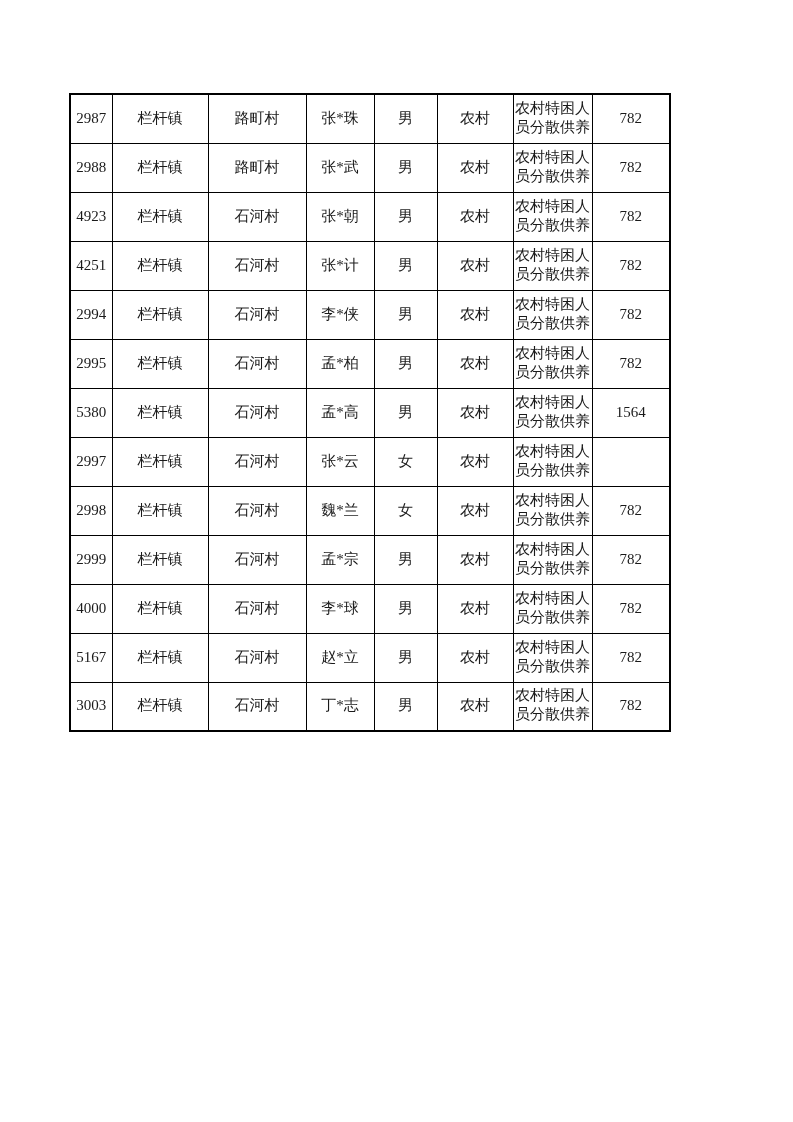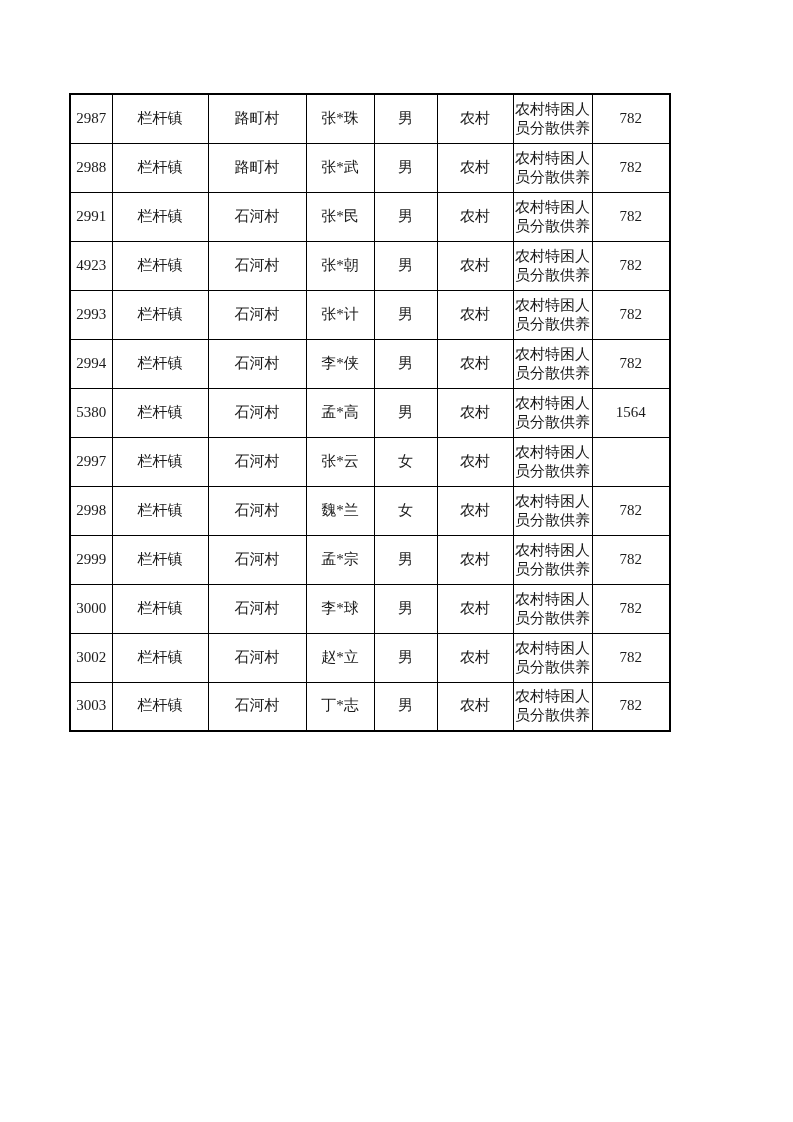--- a/index.html
+++ b/index.html
@@ -34,20 +34,21 @@
     line-height: 1.32;
     color: var(--ink, #1a1a1a);
     padding: 0 1px;
     overflow: hidden;
     word-break: break-all;
   }
   table.grid td.cat {
     padding: 0;
     line-height: 19px;
     font-size: 15px;
+    font-family: Liberation Mono, monospace;
   }
   col.c-serial   { width: 42px; }
   col.c-town     { width: 96px; }
   col.c-village  { width: 98px; }
   col.c-name     { width: 68px; }
   col.c-gender   { width: 63px; }
   col.c-area     { width: 76px; }
   col.c-category { width: 79px; }
   col.c-amount   { width: 78px; }
 </style>
@@ -81,54 +82,54 @@
     <td>2988</td>
     <td>栏杆镇</td>
     <td>路町村</td>
     <td>张*武</td>
     <td>男</td>
     <td>农村</td>
     <td class="cat">农村特困人员分散供养</td>
     <td>782</td>
   </tr>
         <tr>
-    <td>2991</td>
-    <td>栏杆镇</td>
-    <td>石河村</td>
-    <td>张*民</td>
-    <td>男</td>
-    <td>农村</td>
-    <td class="cat">农村特困人员分散供养</td>
-    <td>782</td>
-  </tr>
-        <tr>
     <td>4923</td>
     <td>栏杆镇</td>
     <td>石河村</td>
     <td>张*朝</td>
     <td>男</td>
     <td>农村</td>
     <td class="cat">农村特困人员分散供养</td>
     <td>782</td>
   </tr>
         <tr>
-    <td>2993</td>
+    <td>4251</td>
     <td>栏杆镇</td>
     <td>石河村</td>
     <td>张*计</td>
     <td>男</td>
     <td>农村</td>
     <td class="cat">农村特困人员分散供养</td>
     <td>782</td>
   </tr>
         <tr>
     <td>2994</td>
     <td>栏杆镇</td>
     <td>石河村</td>
     <td>李*侠</td>
+    <td>男</td>
+    <td>农村</td>
+    <td class="cat">农村特困人员分散供养</td>
+    <td>782</td>
+  </tr>
+        <tr>
+    <td>2995</td>
+    <td>栏杆镇</td>
+    <td>石河村</td>
+    <td>孟*柏</td>
     <td>男</td>
     <td>农村</td>
     <td class="cat">农村特困人员分散供养</td>
     <td>782</td>
   </tr>
         <tr>
     <td>5380</td>
     <td>栏杆镇</td>
     <td>石河村</td>
     <td>孟*高</td>
@@ -161,31 +162,31 @@
     <td>2999</td>
     <td>栏杆镇</td>
     <td>石河村</td>
     <td>孟*宗</td>
     <td>男</td>
     <td>农村</td>
     <td class="cat">农村特困人员分散供养</td>
     <td>782</td>
   </tr>
         <tr>
-    <td>3000</td>
+    <td>4000</td>
     <td>栏杆镇</td>
     <td>石河村</td>
     <td>李*球</td>
     <td>男</td>
     <td>农村</td>
     <td class="cat">农村特困人员分散供养</td>
     <td>782</td>
   </tr>
         <tr>
-    <td>3002</td>
+    <td>5167</td>
     <td>栏杆镇</td>
     <td>石河村</td>
     <td>赵*立</td>
     <td>男</td>
     <td>农村</td>
     <td class="cat">农村特困人员分散供养</td>
     <td>782</td>
   </tr>
         <tr>
     <td>3003</td>

